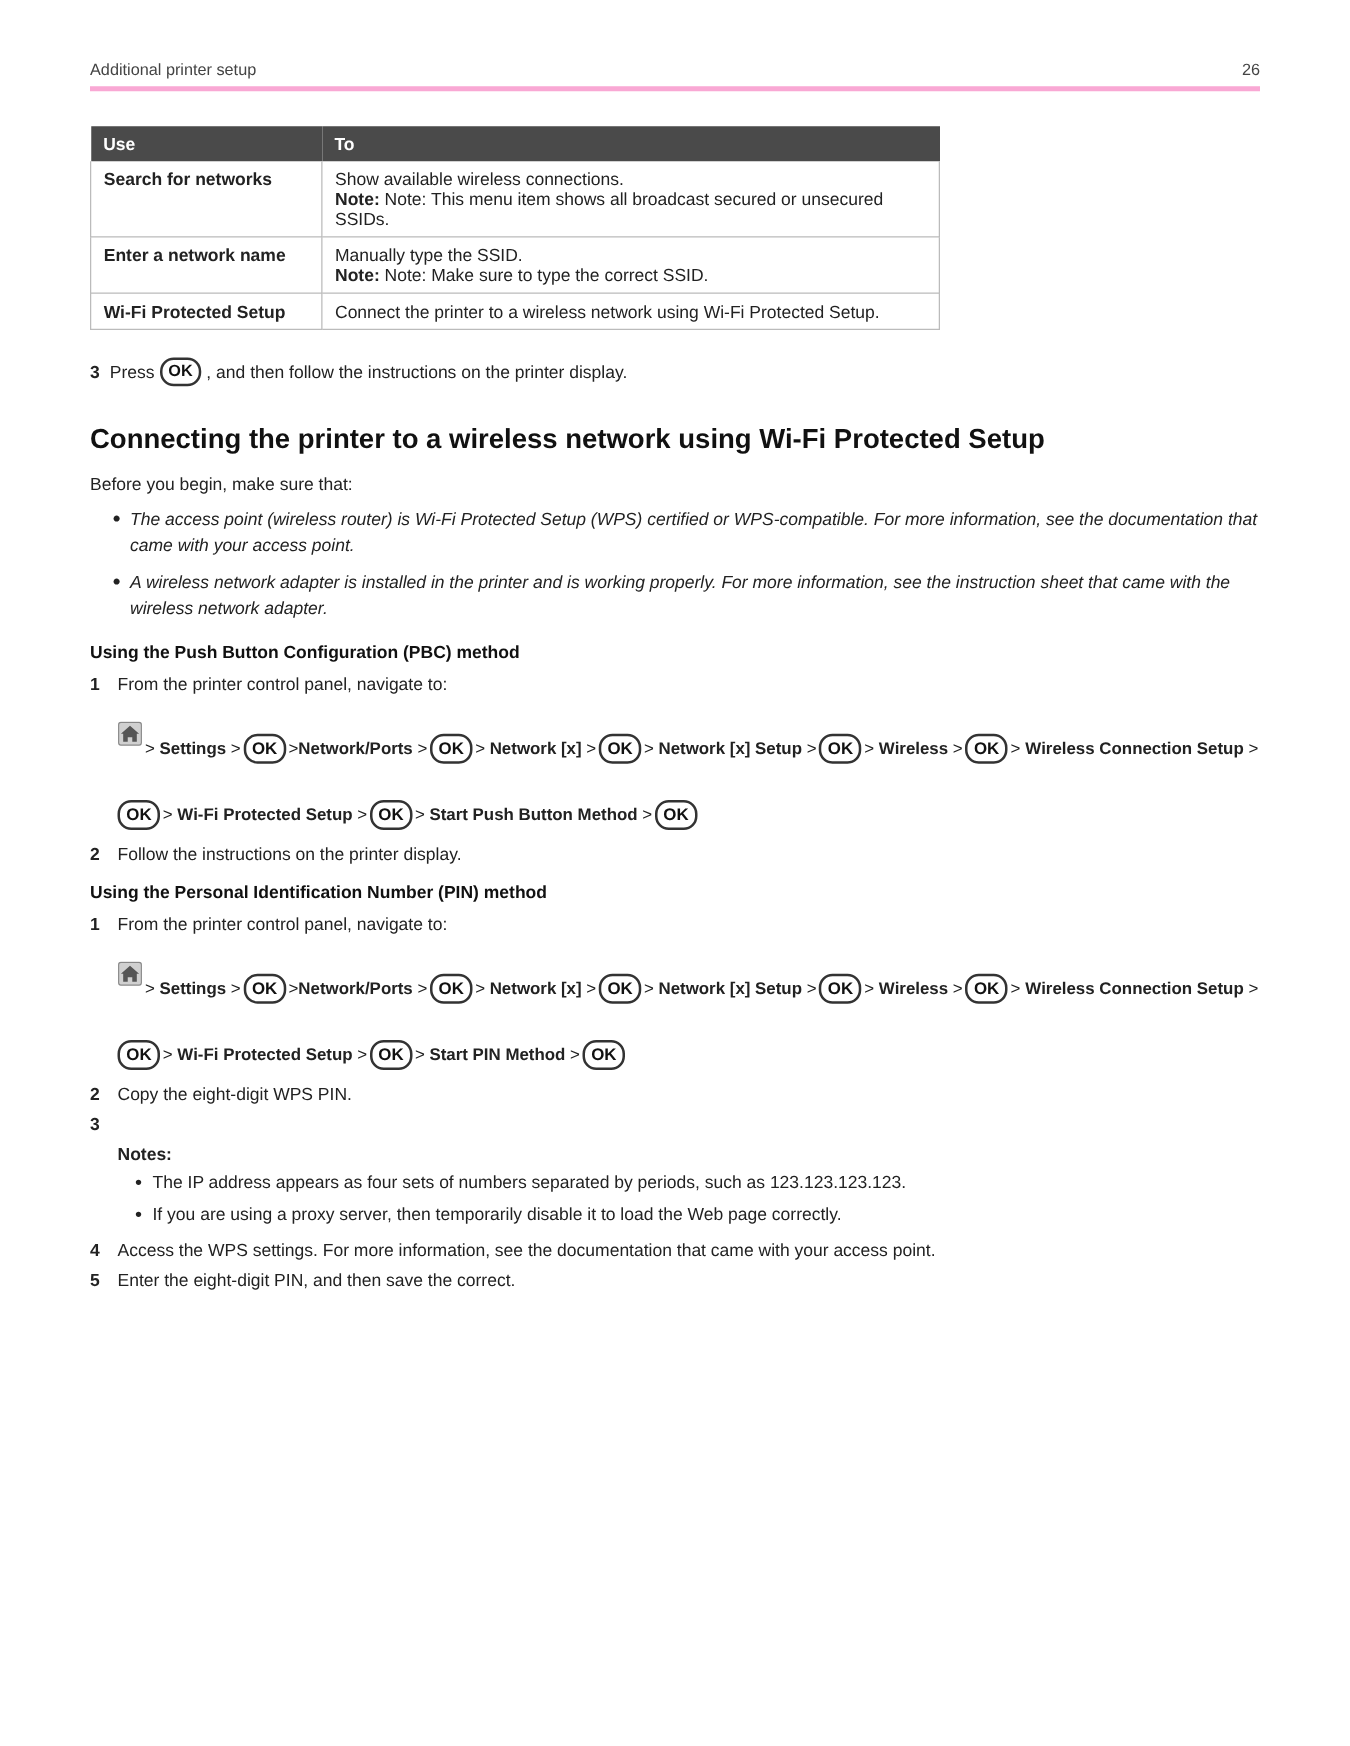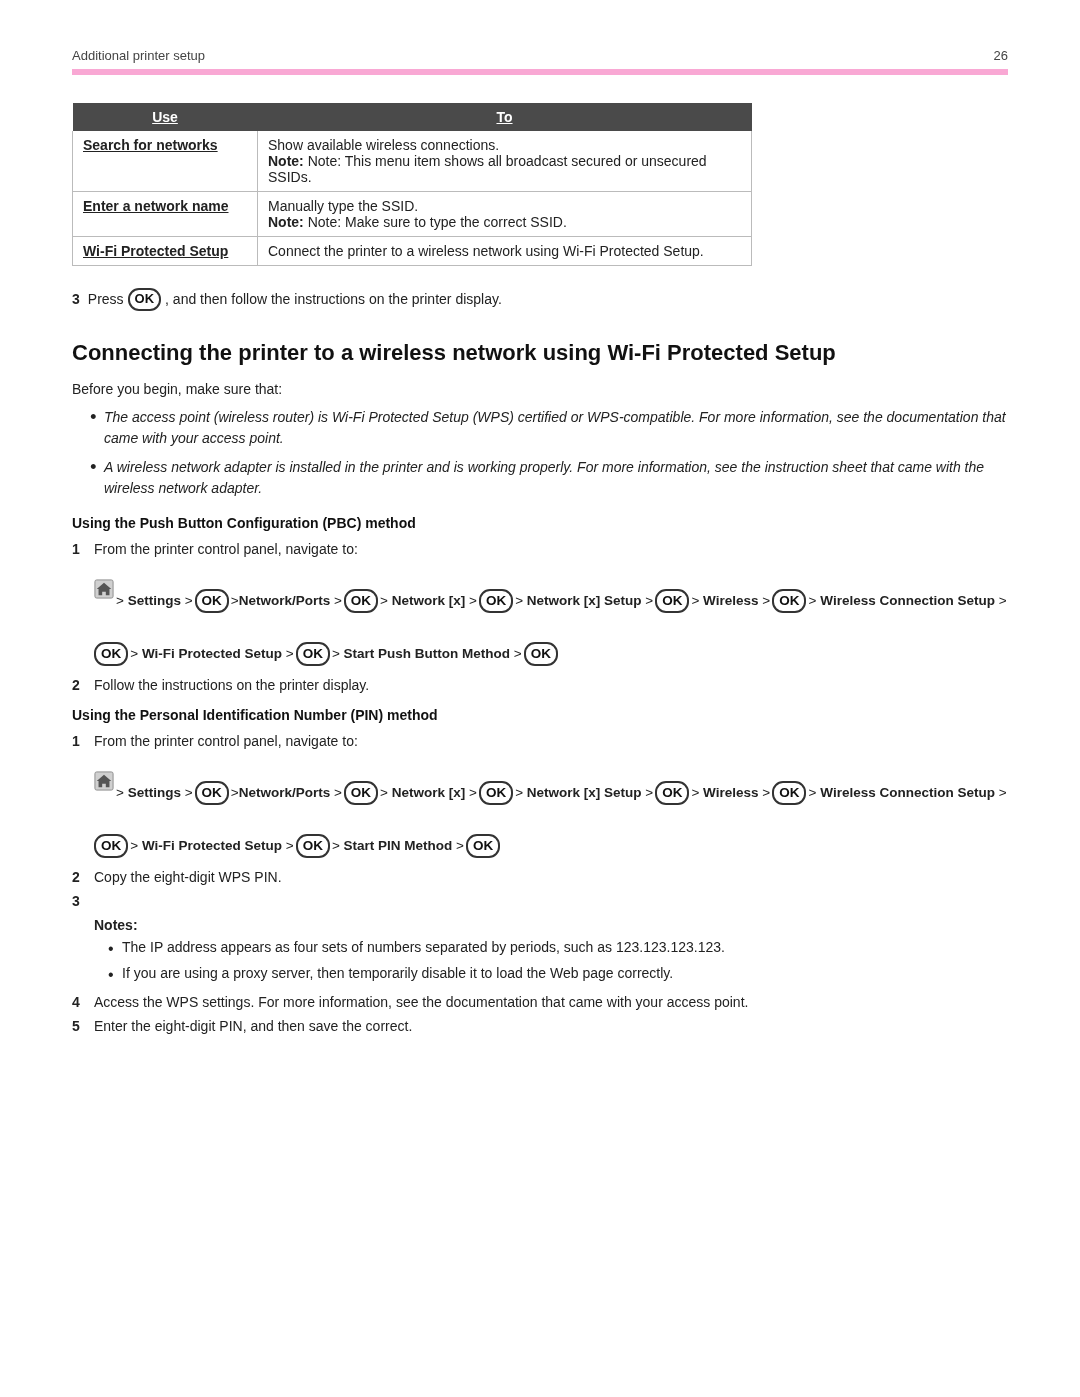--- a/index.html
+++ b/index.html
@@ -13,57 +13,55 @@
       padding: 0;
     }
     .page {
       padding: 48px 72px 60px 72px;
       position: relative;
     }
     .header-bar {
       display: flex;
       justify-content: space-between;
       align-items: center;
-      border-bottom: 6px solid #f9a8d4;
+      border-bottom: 4px solid #f9a8d4;
       padding-bottom: 6px;
       margin-bottom: 28px;
       font-size: 13px;
       color: #444;
     }
     .header-bar .page-num {
       font-size: 13px;
       color: #444;
     }
 
     
     table.info-table {
       border-collapse: collapse;
       width: 680px;
       margin-bottom: 22px;
       font-size: 14px;
     }
     table.info-table th {
       background: #4a4a4a;
       color: #fff;
-      text-align: center;
+      text-align: left;
       padding: 6px 10px;
       font-weight: bold;
       font-size: 14px;
-      text-decoration: underline;
     }
     table.info-table td {
       border: 1px solid #bbb;
       padding: 6px 10px;
       vertical-align: top;
     }
     table.info-table tr td:first-child {
       font-weight: bold;
       width: 185px;
       border-right: 1px solid #bbb;
-      text-decoration: underline;
     }
     table.info-table tr:first-child td {
       border-top: none;
     }
 
     
     .ok-btn {
       display: inline-block;
       border: 2px solid #333;
       border-radius: 11px;

